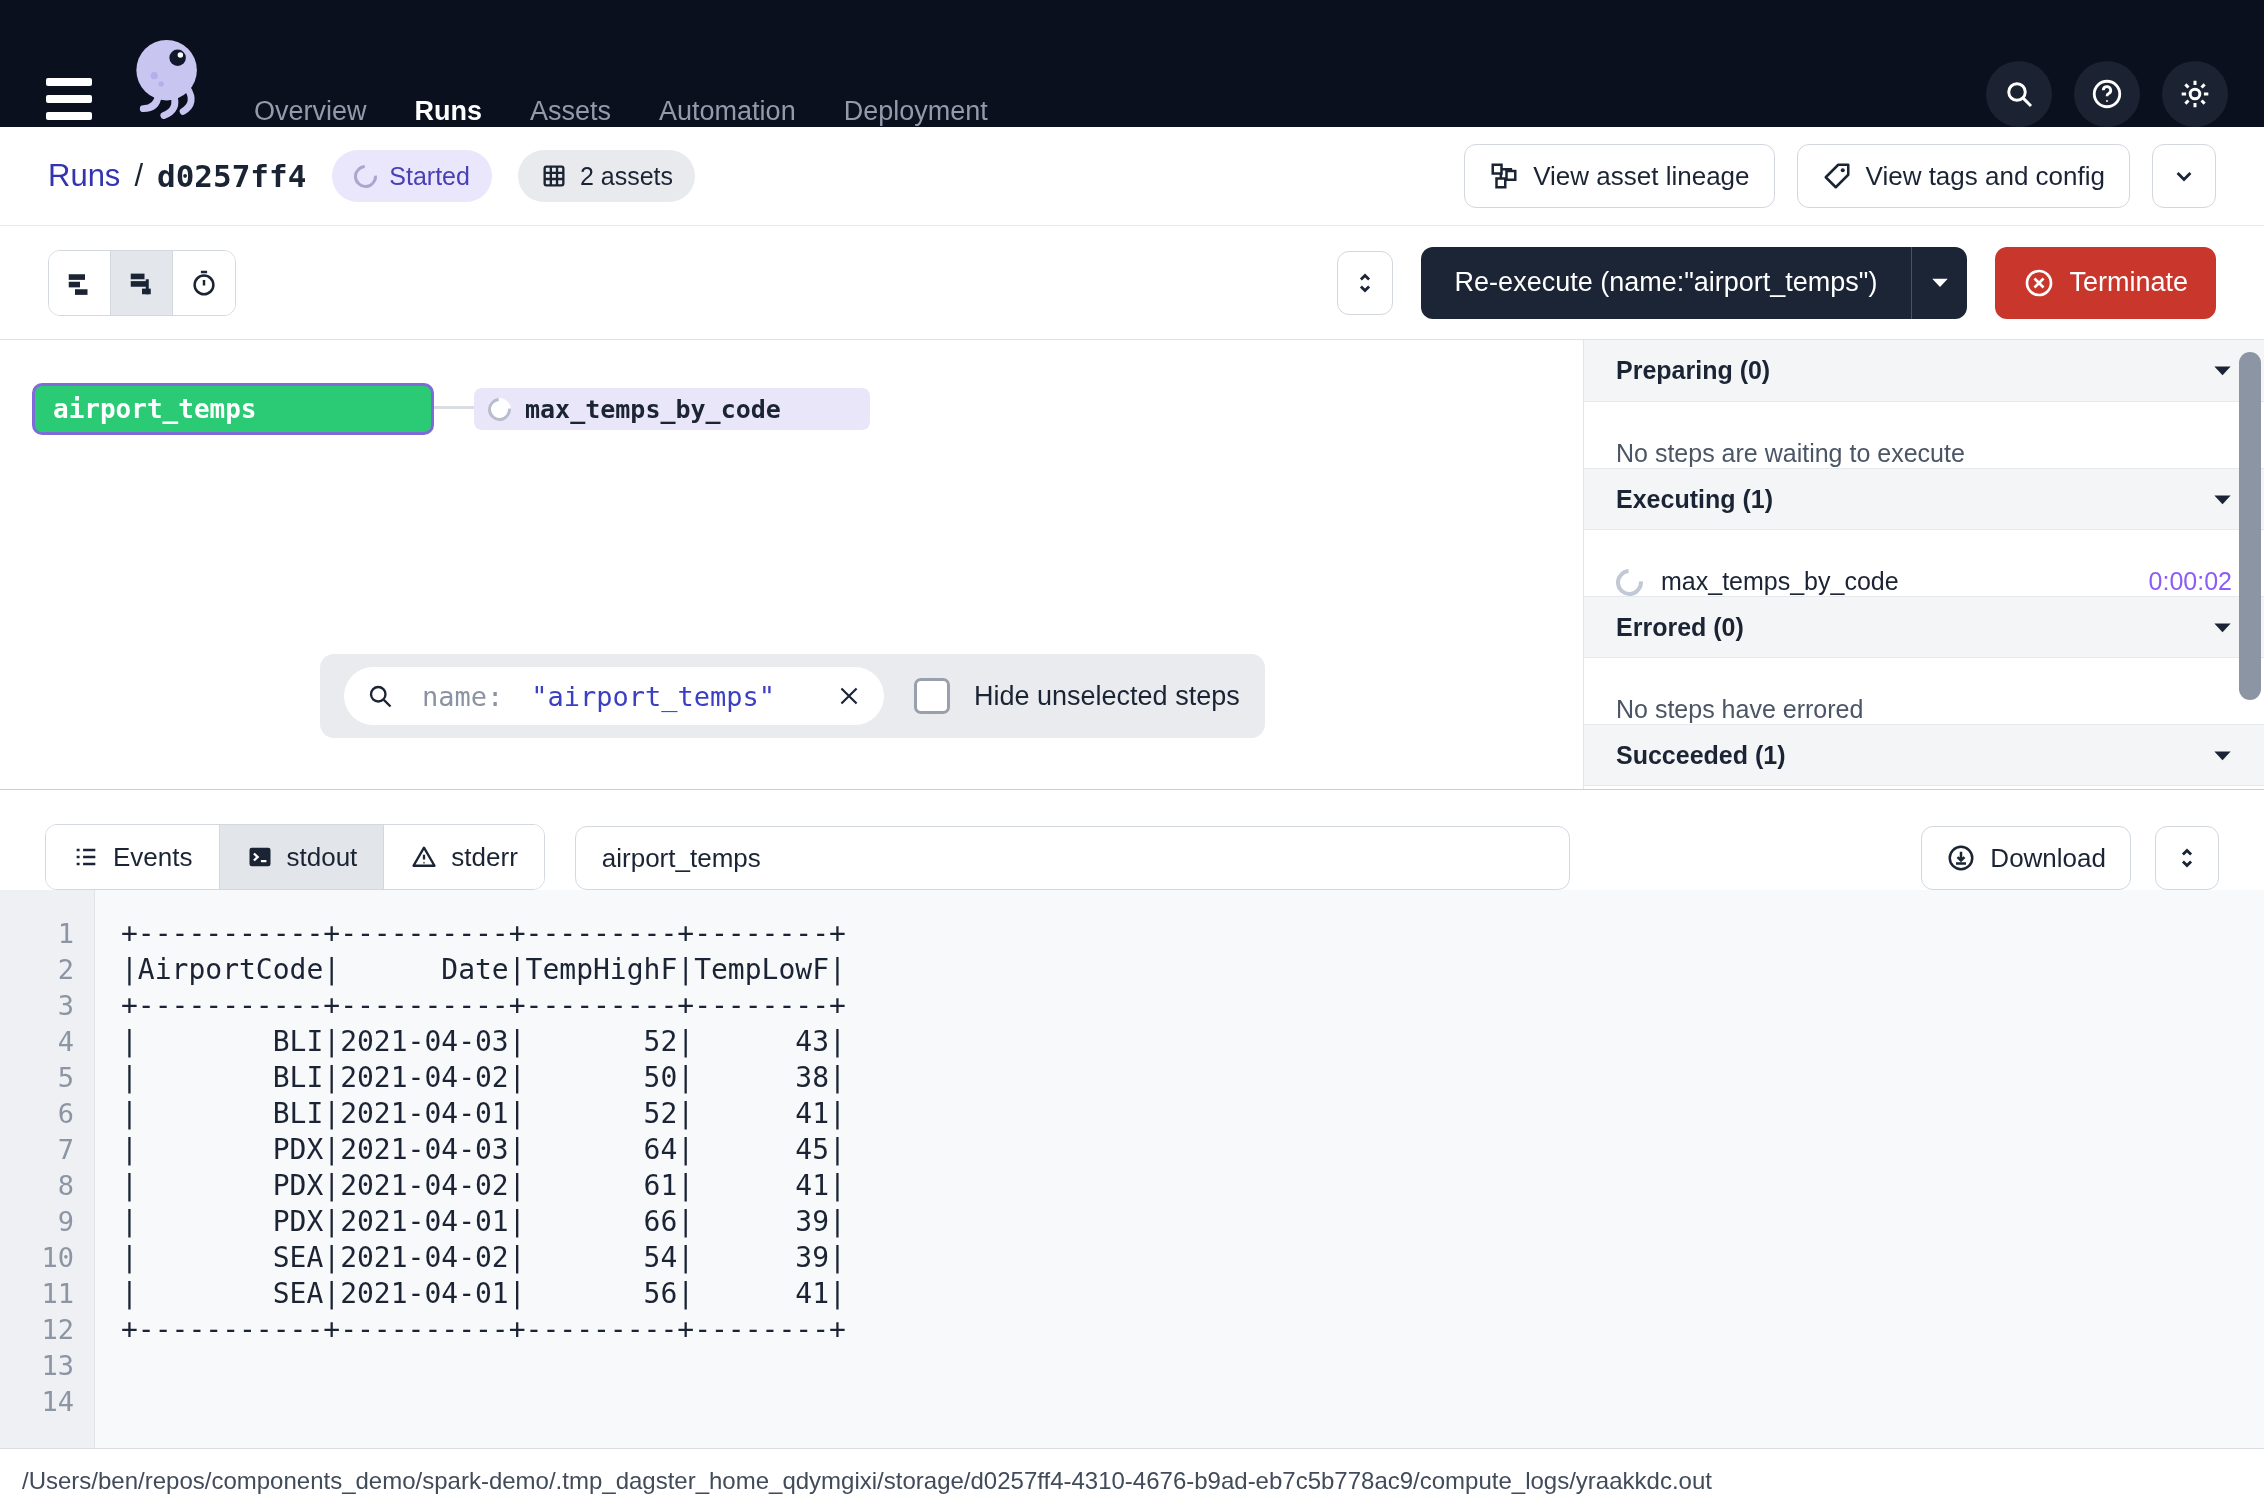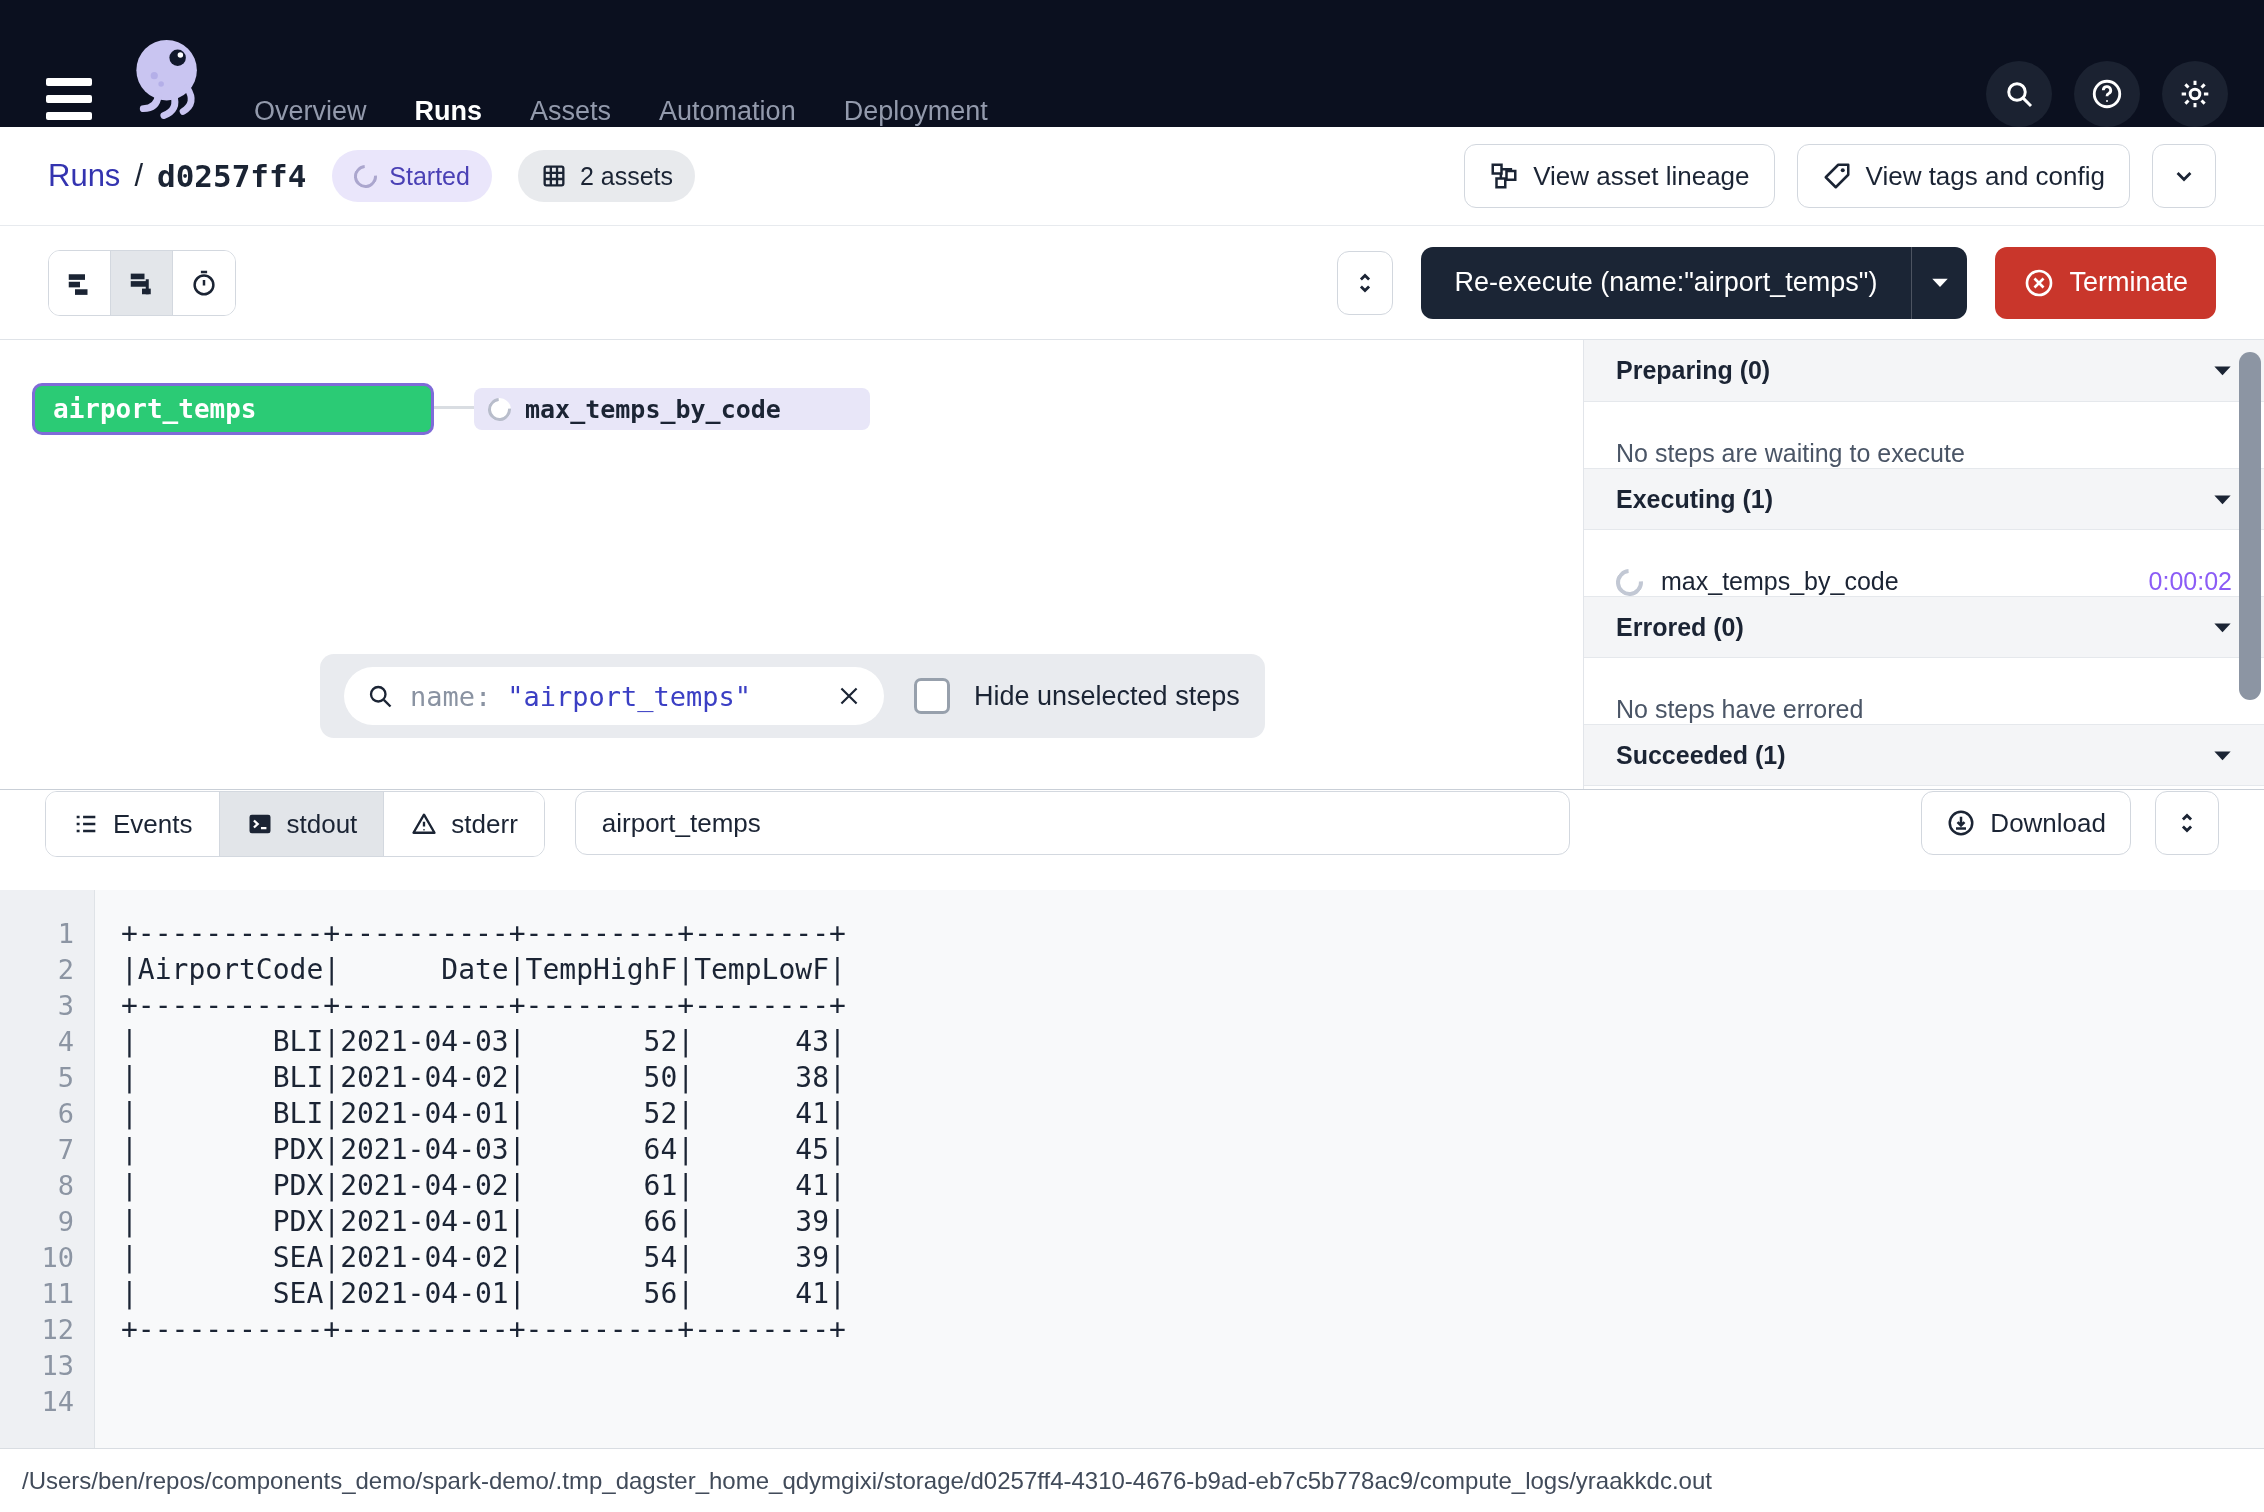--- a/index.html
+++ b/index.html
@@ -48,40 +48,40 @@
   .main { position:absolute; top:340px; left:0; width:2264px; height:450px; border-bottom:1px solid #C9CFD7; }
   .gantt { position:absolute; left:0; top:0; width:1583px; height:449px; background:#fff; }
   .step-box1 { position:absolute; left:32px; top:43px; width:402px; height:52px; background:#2BCB75; border:3px solid #7F6BD8; border-radius:10px; display:flex; align-items:center; padding-left:18px; cursor:pointer; }
   .step-box1 span { font-family:"DejaVu Sans Mono", monospace; font-weight:bold; font-size:26px; color:#fff; }
   .connector { position:absolute; left:434px; top:66px; width:40px; height:3px; background:#D9DDE2; }
   .step-box2 { position:absolute; left:474px; top:48px; width:396px; height:42px; background:#E8E6F8; border-radius:8px; display:flex; align-items:center; gap:14px; padding:0 14px; cursor:pointer; }
   .step-box2 span { font-family:"DejaVu Sans Mono", monospace; font-weight:bold; font-size:25px; color:#1B2434; }
 
   .filter-bar { position:absolute; left:320px; top:314px; width:945px; height:84px; background:#E9EBEF; border-radius:14px; display:flex; align-items:center; padding:0 24px; gap:30px; }
   .filter-input { width:540px; height:58px; background:#fff; border-radius:29px; display:flex; align-items:center; gap:16px; padding:0 22px; }
-  .filter-input .q { font-family:"DejaVu Sans Mono", monospace; font-size:27px; white-space:pre; }
+  .filter-input .q { font-family:"DejaVu Sans Mono", monospace; font-size:27px; white-space:pre;margin-left:12px; }
   .q-prefix { color:#8A93A2; }
   .q-value { color:#3B3FC4; }
   .clear-x { margin-left:auto; cursor:pointer; display:flex; }
   .checkbox { width:36px; height:36px; border:3px solid #97A0AC; border-radius:7px; background:#fff; cursor:pointer; flex:none; }
   .filter-label { font-size:27px; color:#1B2434; margin-left:-6px; }
 
   .panel { position:absolute; left:1583px; top:0; width:681px; height:449px; background:#fff; border-left:1px solid #E2E5EA; overflow:hidden; }
   .panel-hdr { height:62px; background:#F4F5F7; border-bottom:1px solid #E5E8EC; display:flex; align-items:center; padding:0 32px; cursor:pointer; }
   .panel-hdr + .panel-hdr, .panel-row + .panel-hdr { border-top:1px solid #E5E8EC; }
   .panel-hdr .t { font-size:25px; font-weight:bold; color:#1B2434; }
   .panel-hdr .caret { margin-left:auto; display:flex; }
   .panel-row { height:66px; display:flex; align-items:flex-end; padding:0 32px; gap:18px; background:#fff; }
   .panel-empty { color:#4A5566; font-size:25px; }
   .panel-step { font-size:25px; color:#1B2434; }
   .panel-time { margin-left:auto; font-size:25px; color:#8b5cf6; }
   .v-scrollbar { position:absolute; right:3px; top:12px; width:22px; height:348px; background:#8C95A3; border-radius:11px; cursor:pointer; }
 
   
-  .log-toolbar { position:absolute; top:791px; left:0; width:2264px; height:99px; background:#fff; display:flex; align-items:flex-start; padding:0 45px; }
+  .log-toolbar { position:absolute; top:791px; left:0; width:2264px; height:99px; background:#fff; display:flex; align-items:flex-end; padding:0 45px; }
   .tab-group { display:flex; border:1px solid #D3D8DF; border-radius:12px; overflow:hidden; }
   .tab { height:64px; display:flex; align-items:center; gap:13px; padding:0 26px; font-size:26px; color:#1B2434; cursor:pointer; background:#fff; border-right:1px solid #D3D8DF; }
   .tab:last-child { border-right:none; }
   .tab.active { background:#E2E5E9; }
   .step-select { width:995px; height:64px; border:1px solid #D3D8DF; border-radius:12px; display:flex; align-items:center; padding:0 26px; font-size:26px; margin-left:30px; cursor:text; background:#fff; }
   .log-toolbar-right { margin-left:auto; display:flex; align-items:center; gap:24px; }
 
   .log-body { position:absolute; top:890px; left:0; width:2264px; height:558px; display:flex; }
   .gutter { width:95px; background:#EEF0F3; border-right:1px solid #DFE3E7; padding-top:26px; }
   .gutter .ln { height:36px; line-height:36px; text-align:right; padding-right:20px; font-family:"DejaVu Sans Mono", monospace; font-size:27px; color:#8C95A3; }

